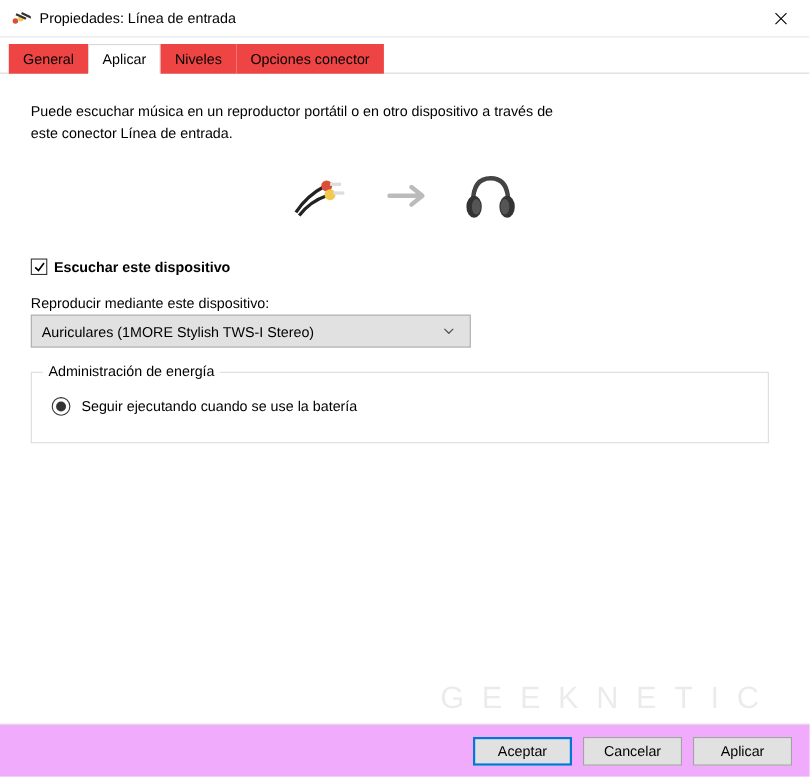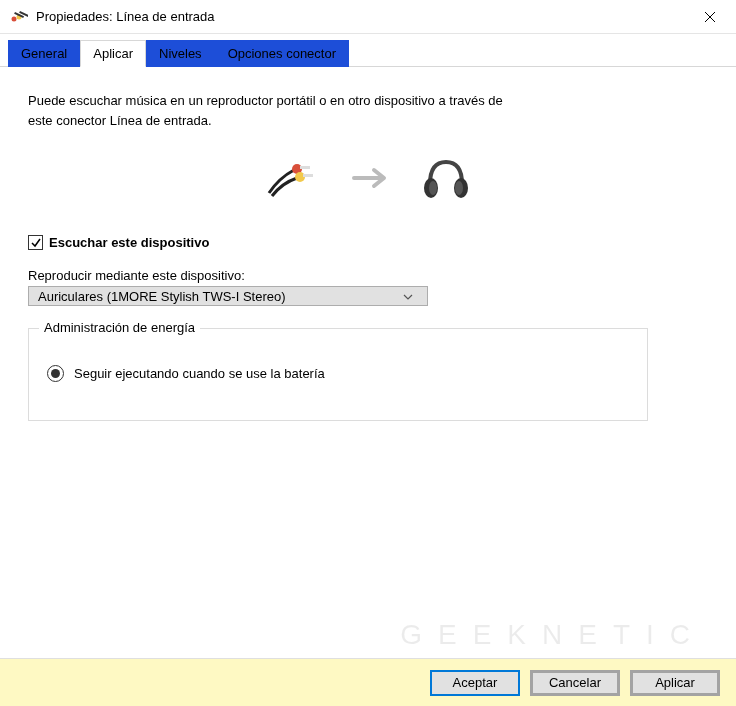--- a/index.html
+++ b/index.html
@@ -2,37 +2,37 @@
 <html><head>
 <meta charset="utf-8">
 <style>
 * { box-sizing: border-box; margin: 0; padding: 0; }
 body { font-family: "Segoe UI", Tahoma, sans-serif; font-size: 13px; color: #000; background: #fff; width: 736px; height: 706px; overflow: hidden; }
 .titlebar { height: 34px; background: #fff; display: flex; align-items: center; padding: 0 0 0 10px; border-bottom: 1px solid #e5e5e5; }
 .titlebar-icon { width: 18px; height: 12px; margin-right: 8px; }
 .titlebar-text { flex: 1; color: #000000; }
 .close-btn { width: 52px; height: 34px; display: flex; align-items: center; justify-content: center; cursor: pointer; }
 .tabs { display: flex; padding: 6px 8px 0 8px; border-bottom: 1px solid #d7d7d7; }
-.tab { padding: 5px 12px; font-size: 13px; cursor: pointer; background: #1d4ed8; border: 1px solid transparent; border-bottom: none; margin-bottom: -1px; }
+.tab { padding: 5px 12px; font-size: 13px; cursor: pointer; background: #ef4444; border: 1px solid transparent; border-bottom: none; margin-bottom: -1px; }
 .tab.active { border: 1px solid #d7d7d7; border-bottom: 1px solid #fff; background: #fff; }
 .content { padding: 24px 28px; }
 .description { margin-bottom: 24px; line-height: 1.5; max-width: 500px; }
 .illustration { display: flex; align-items: center; justify-content: center; gap: 28px; margin: 20px 0 30px 0; }
 .checkbox-row { display: flex; align-items: center; gap: 6px; margin-bottom: 18px; font-weight: bold; }
 .checkbox { width: 15px; height: 15px; border: 1px solid #333; display: flex; align-items: center; justify-content: center; font-size: 12px; cursor: pointer; }
 .field-label { margin-bottom: 3px; }
-.dropdown { width: 400px; height: 20px; border: 1px solid #adadad; background: #e1e1e1; display: flex; align-items: center; padding: 0 9px; position: relative; cursor: pointer; margin-bottom: 22px; }
+.dropdown { width: 400px; height: 30px; border: 1px solid #adadad; background: #e1e1e1; display: flex; align-items: center; padding: 0 9px; position: relative; cursor: pointer; margin-bottom: 22px; }
 .dropdown-arrow { position: absolute; right: 14px; font-size: 10px; color: #555; }
-.groupbox { border: 1px solid #dcdcdc; padding: 16px 25px 18px 18px; position: relative; margin-top: 6px; width: 620px; }
+.groupbox { border: 1px solid #dcdcdc; padding: 16px 25px 18px 18px; position: relative; margin-top: 6px; width: 671px; }
 .groupbox-title { position: absolute; top: -9px; left: 10px; background: #fff; padding: 0 5px; font-size: 13px; }
-.radio-row { display: flex; align-items: center; gap: 10px; margin: 20px 0; }
+.radio-row { display: flex; align-items: center; gap: 10px; margin: 6px 0; }
 .radio { width: 17px; height: 17px; border: 1.5px solid #333; border-radius: 50%; display: flex; align-items: center; justify-content: center; cursor: pointer; }
 .radio-dot { width: 9px; height: 9px; background: #333; border-radius: 50%; }
-.footer { position: absolute; bottom: 0; left: 0; right: 0; height: 48px; background: #fef9c3; border-top: 1px solid #dfdfdf; display: flex; align-items: center; justify-content: flex-end; padding: 0 16px; gap: 10px; }
-.btn { min-width: 90px; height: 26px; background: #e1e1e1; border: 3px solid #a3a3a3; font-family: inherit; font-size: 13px; cursor: pointer; padding: 0 14px; }
+.footer { position: absolute; bottom: 0; left: 0; right: 0; height: 48px; background: #f0abfc; border-top: 1px solid #dfdfdf; display: flex; align-items: center; justify-content: flex-end; padding: 0 16px; gap: 10px; }
+.btn { min-width: 90px; height: 26px; background: #e1e1e1; border: 1px solid #a3a3a3; font-family: inherit; font-size: 13px; cursor: pointer; padding: 0 14px; }
 .btn.primary { border: 2px solid #0078d7; }
 .watermark { position: absolute; right: 30px; bottom: 55px; font-size: 28px; letter-spacing: 16px; color: rgba(0,0,0,0.08); font-weight: 300; pointer-events: none; }
 </style>
 </head>
 <body>
 
 <div class="titlebar">
   <span class="titlebar-icon">
     <svg width="18" height="12" viewBox="0 0 18 12">
       <circle cx="4" cy="8" r="2.5" fill="#d94f3a"></circle>

